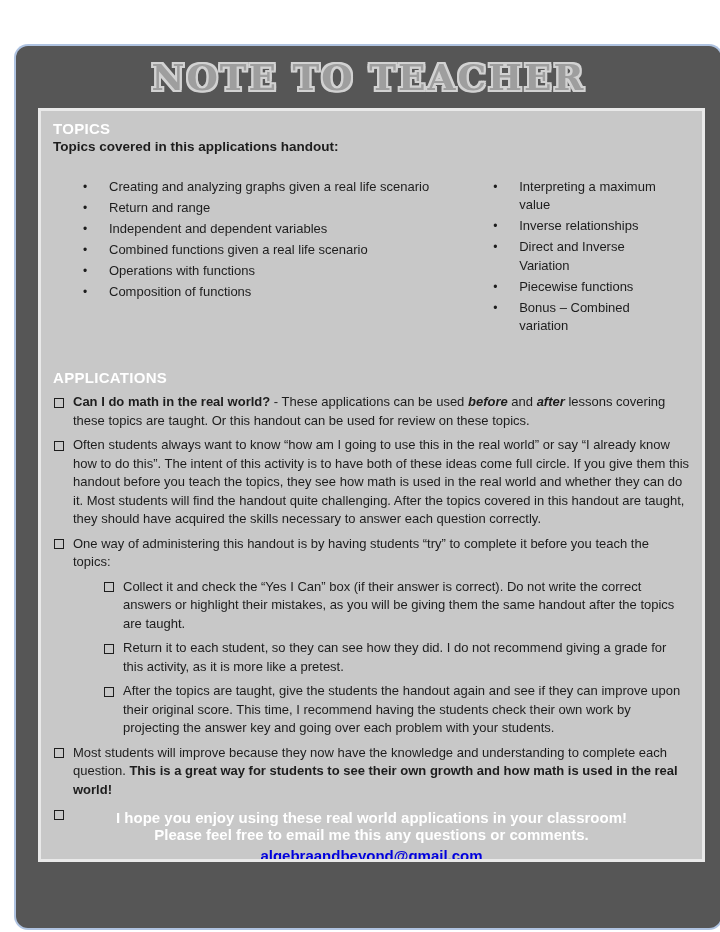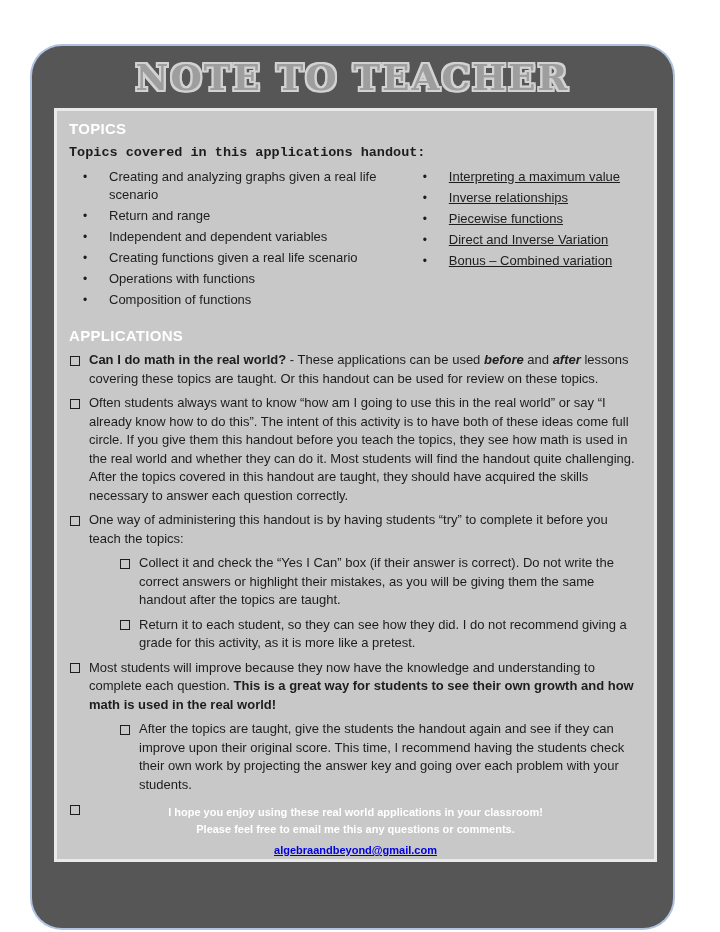--- a/index.html
+++ b/index.html
@@ -5,24 +5,24 @@
   html, body { margin: 0; padding: 0; }
   body {
     width: 720px; height: 932px;
     background: #ffffff;
     font-family: "Liberation Sans", sans-serif;
     position: relative;
     overflow: hidden;
   }
   .note-card {
     position: absolute;
-    left: 32px; top: 46px;
-    width: 641px; height: 882px;
+    left: 16px; top: 46px;
+    width: 705px; height: 882px;
     background: var(--card-bg, #565656);
-    border-radius: 30px;
+    border-radius: 12px;
     box-shadow: 0 0 0 2px rgba(110, 145, 200, 0.55);
   }
   .note-title {
     text-align: center;
     padding-top: 10px;
     font-family: "DejaVu Serif", serif;
     font-weight: bold;
     font-size: 36px;
     letter-spacing: 2px;
     color: #9e9e9e;
@@ -49,33 +49,31 @@
     color: #ffffff;
     font-weight: bold;
     font-size: 15px;
     line-height: 19px;
     letter-spacing: 0.3px;
   }
   .heading-applications { margin-top: 14px; }
   .topics-intro {
     font-weight: bold;
     font-size: 13.5px;
-    margin-top: 6px;
-    font-family: Liberation Mono, monospace;
   }
   .topics-columns { display: flex; margin-top: 5px; }
-  .topics-list { list-style: none; margin: 0; padding: 0; }
+  .topics-list { list-style: none; margin: 16px; padding: 0; }
   .topics-list.left  { width: 60%; }
   .topics-list.right { flex: 1; }
   .topics-list li {
     position: relative;
     margin: 0 0 2.5px 0;
   }
   .topics-list.left  li { padding-left: 40px; }
-  .topics-list.right li { padding-left: 36px; text-decoration: underline; }
+  .topics-list.right li { padding-left: 36px; }
   .topics-list li::before {
     content: "\2022";
     position: absolute;
     font-size: 12px;
   }
   .topics-list.left  li::before { left: 14px; }
   .topics-list.right li::before { left: 10px; }
   .app-items { margin-top: 5px; }
   .app-item {
     position: relative;
@@ -90,21 +88,21 @@
     border: 1.6px solid #1d1d1d;
     background: transparent;
     display: inline-block;
   }
   .seg-b { font-weight: bold; }
   .seg-i { font-style: italic; }
   .footer-block {
     text-align: center;
     margin-top: 10px;
     font-weight: bold;
-    font-size: 11px;
+    font-size: 15px;
     line-height: 17px;
   }
   .footer-line { color: #ffffff; }
   .email-link {
     display: inline-block;
     margin-top: 4px;
     color: var(--link-color, #0000dd);
     font-weight: bold;
     text-decoration: underline;
     cursor: pointer;
@@ -120,43 +118,43 @@
 
     <div class="section-heading">TOPICS</div>
 
     <div class="topics-intro">Topics covered in this applications handout:</div>
 
     <div class="topics-columns">
       <ul class="topics-list left">
           <li>Creating and analyzing graphs given a real life scenario</li>
           <li>Return and range</li>
           <li>Independent and dependent variables</li>
-          <li>Creating functions given a real life scenario</li>
+          <li>Combined functions given a real life scenario</li>
           <li>Operations with functions</li>
           <li>Composition of functions</li>
         </ul>
       <ul class="topics-list right">
           <li>Interpreting a maximum value</li>
           <li>Inverse relationships</li>
+          <li>Direct and Inverse Variation</li>
           <li>Piecewise functions</li>
-          <li>Direct and Inverse Variation</li>
           <li>Bonus – Combined variation</li>
         </ul>
     </div>
 
     <div class="section-heading heading-applications">APPLICATIONS</div>
 
     <div class="app-items" id="app-items">
         <div class="app-item level1"><span class="cbx"></span><span class="seg-b">Can I do math in the real world?</span><span> - These applications can be used </span><span class="seg-b seg-i">before</span><span> and </span><span class="seg-b seg-i">after</span><span> lessons covering these topics are taught. Or this handout can be used for review on these topics.</span></div>
         <div class="app-item level1"><span class="cbx"></span><span>Often students always want to know “how am I going to use this in the real world” or say “I already know how to do this”. The intent of this activity is to have both of these ideas come full circle. If you give them this handout before you teach the topics, they see how math is used in the real world and whether they can do it. Most students will find the handout quite challenging.  After the topics covered in this handout are taught, they should have acquired the skills necessary to answer each question correctly.</span></div>
         <div class="app-item level1"><span class="cbx"></span><span>One way of administering this handout is by having students “try” to complete it before you teach the topics:</span></div>
         <div class="app-item level2"><span class="cbx"></span><span>Collect it and check the “Yes I Can” box (if their answer is correct). Do not write the correct answers or highlight their mistakes, as you will be giving them the same handout after the topics are taught.</span></div>
         <div class="app-item level2"><span class="cbx"></span><span>Return it to each student, so they can see how they did. I do not recommend giving a grade for this activity, as it is more like a pretest.</span></div>
+        <div class="app-item level2"><span class="cbx"></span><span>After the topics are taught, give the students the handout again and see if they can improve upon their original score. This time, I recommend having the students check their own work by projecting the answer key and going over each problem with your students.</span></div>
         <div class="app-item level1"><span class="cbx"></span><span>Most students will improve because they now have the knowledge and understanding to complete each question. </span><span class="seg-b">This is a great way for students to see their own growth and how math is used in the real world!</span></div>
-        <div class="app-item level2"><span class="cbx"></span><span>After the topics are taught, give the students the handout again and see if they can improve upon their original score. This time, I recommend having the students check their own work by projecting the answer key and going over each problem with your students.</span></div>
         <div class="app-item level1"><span class="cbx"></span></div>
       </div>
 
     <div class="footer-block">
       <div class="footer-line">I hope you enjoy using these real world applications in your classroom!</div>
       <div class="footer-line">Please feel free to email me this any questions or comments.</div>
       <a class="email-link">algebraandbeyond@gmail.com</a>
     </div>
 
   </div>

